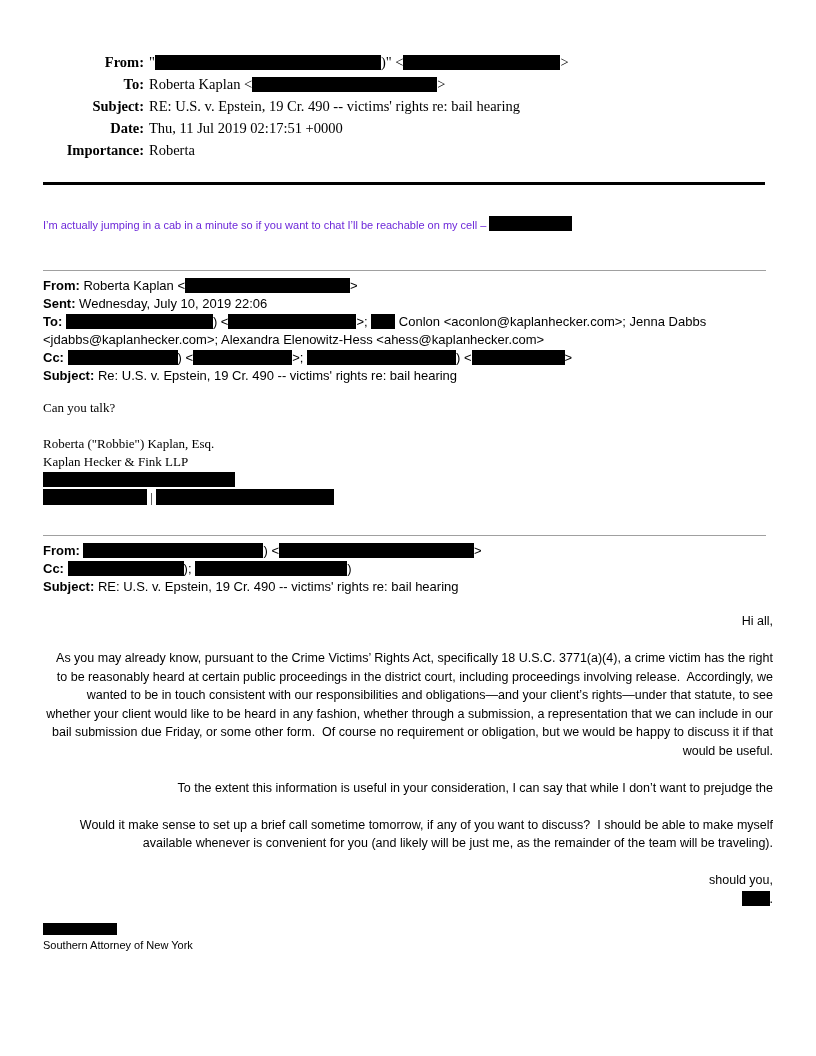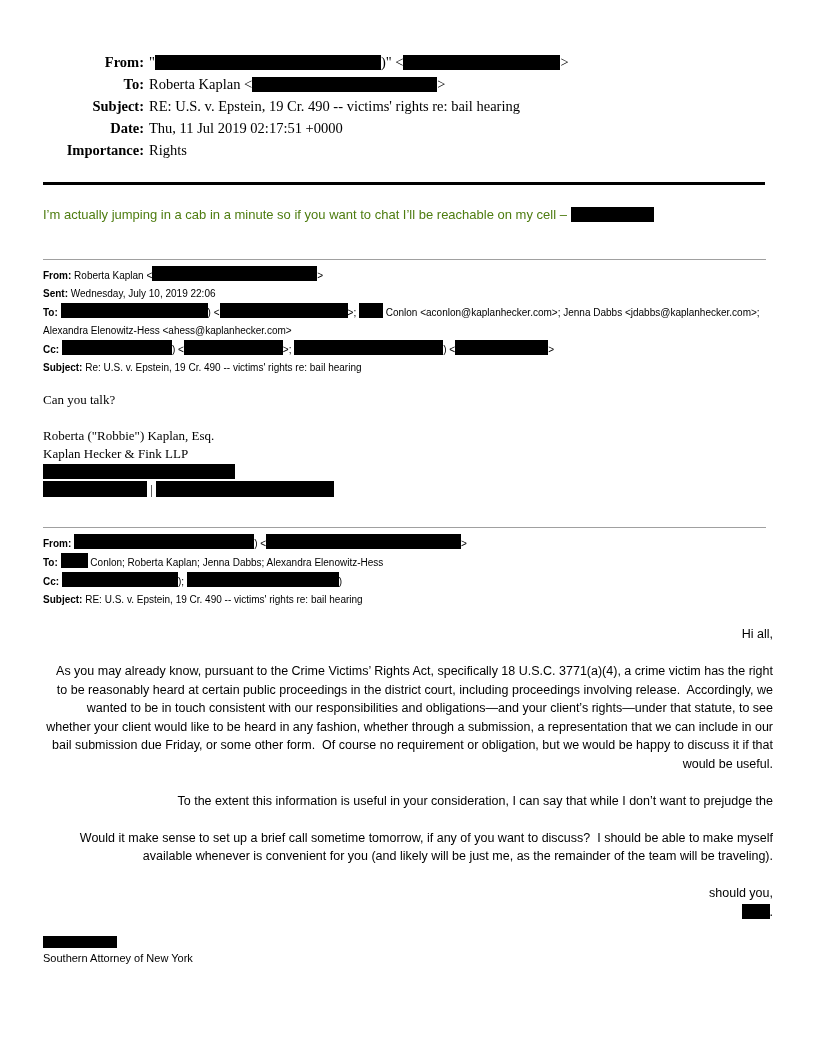--- a/index.html
+++ b/index.html
@@ -12,25 +12,25 @@
   .hdr-top{font-size:14.5px;line-height:22px;}
   .hrow{display:flex;}
   .hlabel{flex:none;width:101px;text-align:right;font-weight:bold;}
   .hval{margin-left:5px;white-space:pre-wrap;}
 
   .rule-thick{height:3px;background:#000;width:722px;margin-top:21px;}
   .rule-thin{height:1px;background:#A0A0A0;width:723px;}
   .rt1{margin-top:36px;}
   .rt2{margin-top:28px;}
 
-  .note{margin-top:21px;font-family:"Liberation Sans",sans-serif;font-size:13px;
-        line-height:17px;color:#4d7c0f;white-space:pre-wrap;}
+  .note{margin-top:31px;font-family:"Liberation Sans",sans-serif;font-size:11px;
+        line-height:17px;color:#6d28d9;white-space:pre-wrap;}
 
   
-  .mailhdr{margin-top:6px;font-family:"Liberation Sans",sans-serif;font-size:10px;line-height:18px;width:728px;}
+  .mailhdr{margin-top:6px;font-family:"Liberation Sans",sans-serif;font-size:13px;line-height:18px;width:728px;}
   .mrow{white-space:pre-wrap;min-height:18px;}
   .mlabel{font-weight:bold;}
 
   
   .serifbody{margin-top:14px;font-size:13px;line-height:18px;}
   .serifbody .bline{min-height:18px;white-space:pre-wrap;}
   .serifbody .gap{height:18px;}
 
   
   .sansbody{margin-top:16px;font-family:"Liberation Sans",sans-serif;font-size:12.5px;
@@ -62,21 +62,21 @@
         <div class="hrow">
           <span class="hlabel">Subject:</span>
           <span class="hval"><span>RE: U.S. v. Epstein, 19 Cr. 490 -- victims' rights re: bail hearing</span></span>
         </div>
         <div class="hrow">
           <span class="hlabel">Date:</span>
           <span class="hval"><span>Thu, 11 Jul 2019 02:17:51 +0000</span></span>
         </div>
         <div class="hrow">
           <span class="hlabel">Importance:</span>
-          <span class="hval"><span>Rights</span></span>
+          <span class="hval"><span>Roberta</span></span>
         </div>
       </div>
 
     <div class="rule-thick"></div>
 
     <div class="note"><span>I’m actually jumping in a cab in a minute so if you want to chat I’ll be reachable on my cell – </span><span class="redact" style="width: 83px;"></span></div>
 
     <div class="rule-thin rt1"></div>
 
     <div class="mailhdr">
@@ -93,21 +93,20 @@
         <div class="bline"><span>Roberta ("Robbie") Kaplan, Esq.</span></div>
         <div class="bline"><span>Kaplan Hecker &amp; Fink LLP</span></div>
         <div class="bline"><span class="redact" style="width: 192px; height: 15px;"></span></div>
         <div class="bline"><span class="redact" style="width: 104px; height: 16px;"></span><span> | </span><span class="redact" style="width: 178px; height: 16px;"></span></div>
       </div>
 
     <div class="rule-thin rt2"></div>
 
     <div class="mailhdr">
         <div class="mrow"><b class="mlabel">From:</b><span> </span><span class="redact" style="width: 180px;"></span><span>) &lt;</span><span class="redact" style="width: 195px;"></span><span>&gt;</span></div>
-        <div class="mrow"><b class="mlabel">To:</b><span> </span><span class="redact" style="width: 27px;"></span><span> Conlon; Roberta Kaplan; Jenna Dabbs; Alexandra Elenowitz-Hess</span></div>
         <div class="mrow"><b class="mlabel">Cc:</b><span> </span><span class="redact" style="width: 116px;"></span><span>); </span><span class="redact" style="width: 152px;"></span><span>)</span></div>
         <div class="mrow"><b class="mlabel">Subject:</b><span> RE: U.S. v. Epstein, 19 Cr. 490 -- victims' rights re: bail hearing</span></div>
       </div>
 
     <div class="sansbody">
         <div class="bline"><span>Hi all,</span></div>
         <div class="gap"></div>
         <div class="bline"><span>As you may already know, pursuant to the Crime Victims’ Rights Act, specifically 18 U.S.C. 3771(a)(4), a crime victim has the right to be reasonably heard at certain public proceedings in the district court, including proceedings involving release.  Accordingly, we wanted to be in touch consistent with our responsibilities and obligations—and your client’s rights—under that statute, to see whether your client would like to be heard in any fashion, whether through a submission, a representation that we can include in our bail submission due Friday, or some other form.  Of course no requirement or obligation, but we would be happy to discuss it if that would be useful.</span></div>
         <div class="gap"></div>
         <div class="bline"><span>To the extent this information is useful in your consideration, I can say that while I don’t want to prejudge the</span></div>

